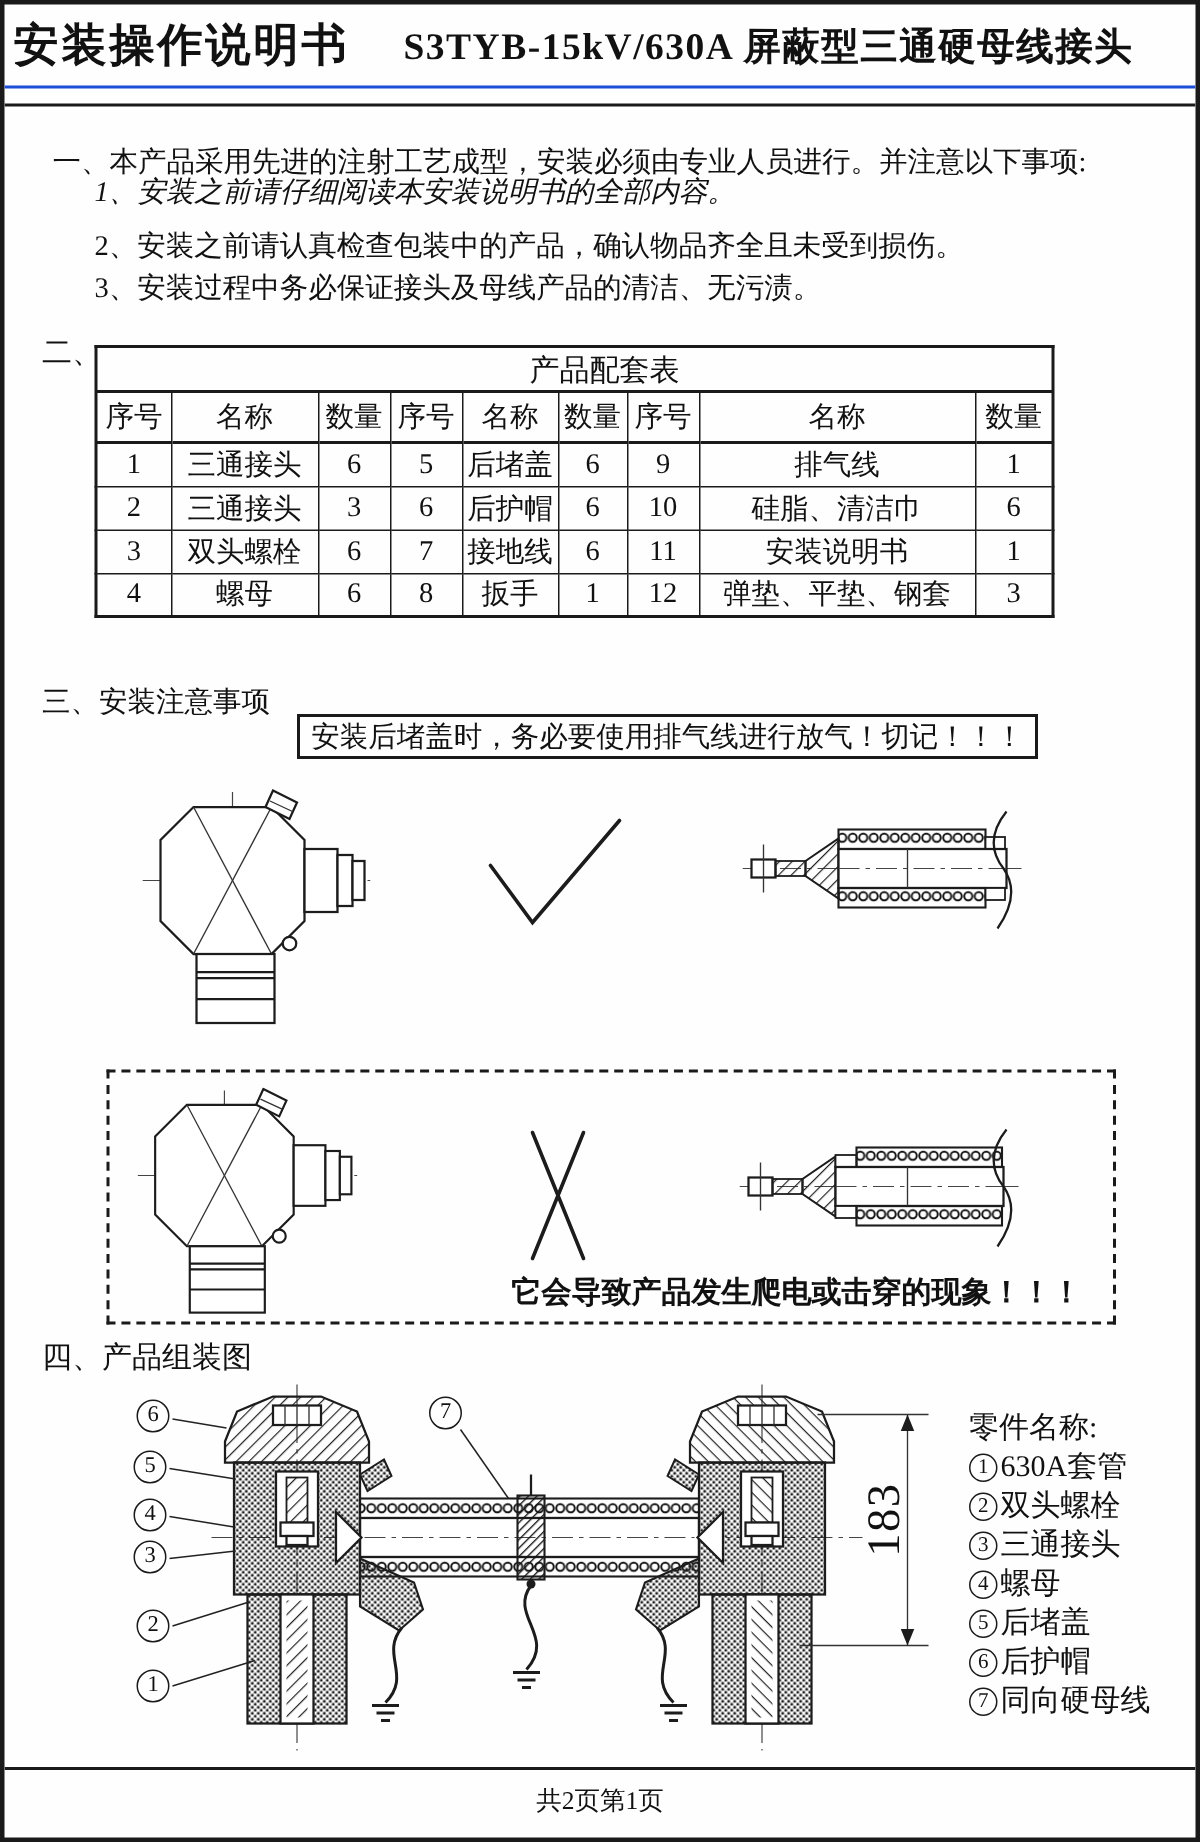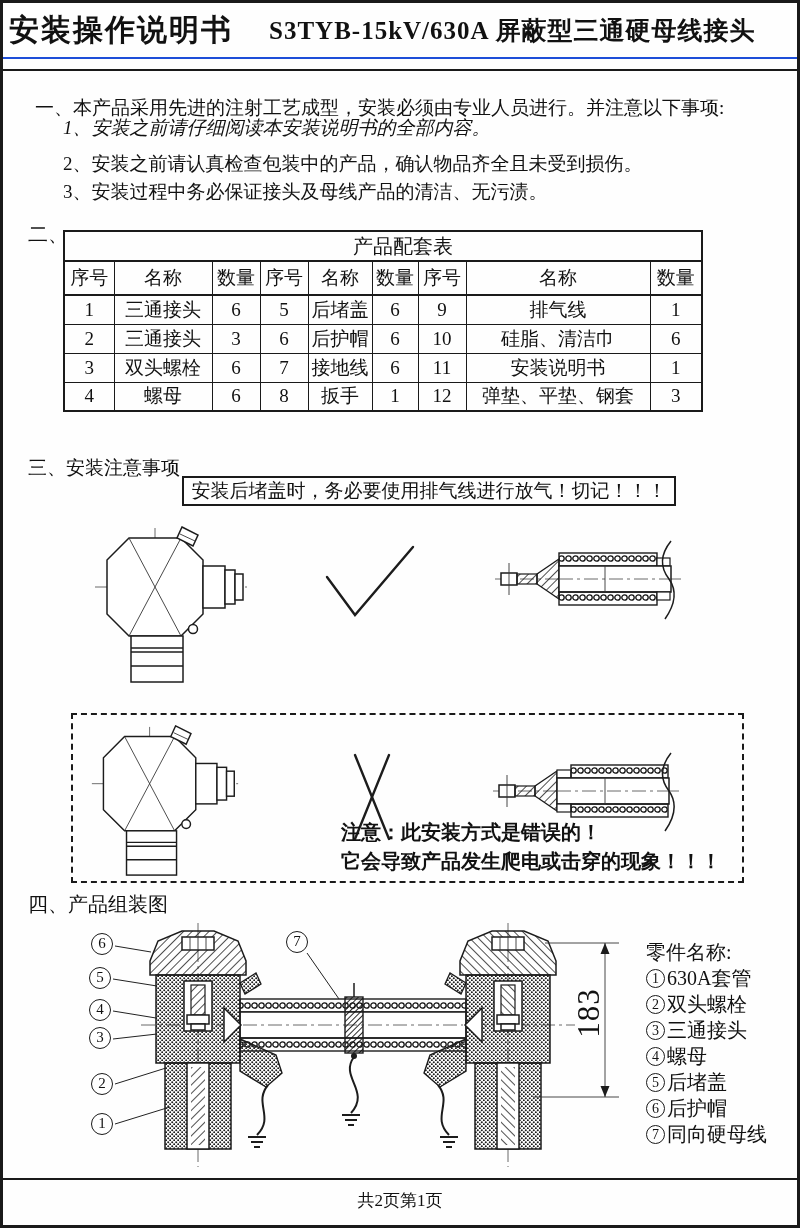--- a/index.html
+++ b/index.html
@@ -18,21 +18,21 @@
   
   .line { position:absolute; font-size:19px; white-space:nowrap; }
   
   .tbl-wrap { position:absolute; left:60px; top:227px; }
   .sec-label { position:absolute; font-size:20px; }
   table.ptable { border-collapse:collapse; border:2px solid #1a1a1a; table-layout:fixed; }
   table.ptable td { border:1px solid #1a1a1a; text-align:center; font-size:19px; height:29px; padding:0 2px; overflow:hidden; }
   table.ptable td.t-title { font-size:20px; height:30px; border-bottom:2px solid #1a1a1a;padding-left:42px; }
   table.ptable tr.hrow td { height:34px; border-bottom:2px solid #1a1a1a; }
   
-  .warnbox { position:absolute; left:179px; top:473px; width:494px; height:30px;
+  .warnbox { position:absolute; left:195px; top:473px; width:494px; height:30px;
              border:2px solid #1a1a1a; display:flex; align-items:center; justify-content:center;
              font-size:19px; white-space:nowrap; }
   
   .badbox { position:absolute; left:68px; top:710px; width:673px; height:170px;
             border:2px dashed #1a1a1a; }
   .badnote { position:absolute; font-size:20px; font-weight:600; white-space:nowrap; }
   
   .dg { position:absolute; }
   svg { display:block; }
   .ol   { fill:#fff; stroke:#1c1c1c; stroke-width:1.5; }
@@ -251,21 +251,20 @@
       <rect x="64" y="19" width="14" height="8" fill="#fff" stroke="#1c1c1c" stroke-width="1.2"></rect>
       <rect x="78" y="14" width="97" height="13" fill="url(#pChain)" stroke="#1c1c1c" stroke-width="1.4"></rect>
       <rect class="ol" x="64" y="27" width="112" height="26"></rect>
       <rect x="64" y="53" width="14" height="8" fill="#fff" stroke="#1c1c1c" stroke-width="1.2"></rect>
       <rect x="78" y="53" width="97" height="13" fill="url(#pChain)" stroke="#1c1c1c" stroke-width="1.4"></rect>
       <line class="cl" x1="64" y1="40" x2="176" y2="40"></line>
       <line class="thin" x1="112" y1="27" x2="112" y2="53"></line>
       <path class="ol2" d="M178,2 q-16,20 -2,38 q12,17 -4,40"></path>
     </svg>
   </div>
-  <div class="badnote" style="left:338px; top:816px;">注意：此安装方式是错误的！</div>
   <div class="badnote" style="left:338px; top:845px;">它会导致产品发生爬电或击穿的现象！！！</div>
 
   <div class="line" style="left:25px; top:888px; font-size:20px;">
     <span>四、</span><span>产品组装图</span>
   </div>
 
   <div class="dg" style="left:80px; top:918px;">
     <svg width="545" height="250" viewBox="0 0 545 250">
 
       <line class="cl" x1="115" y1="2" x2="115" y2="246"></line>

